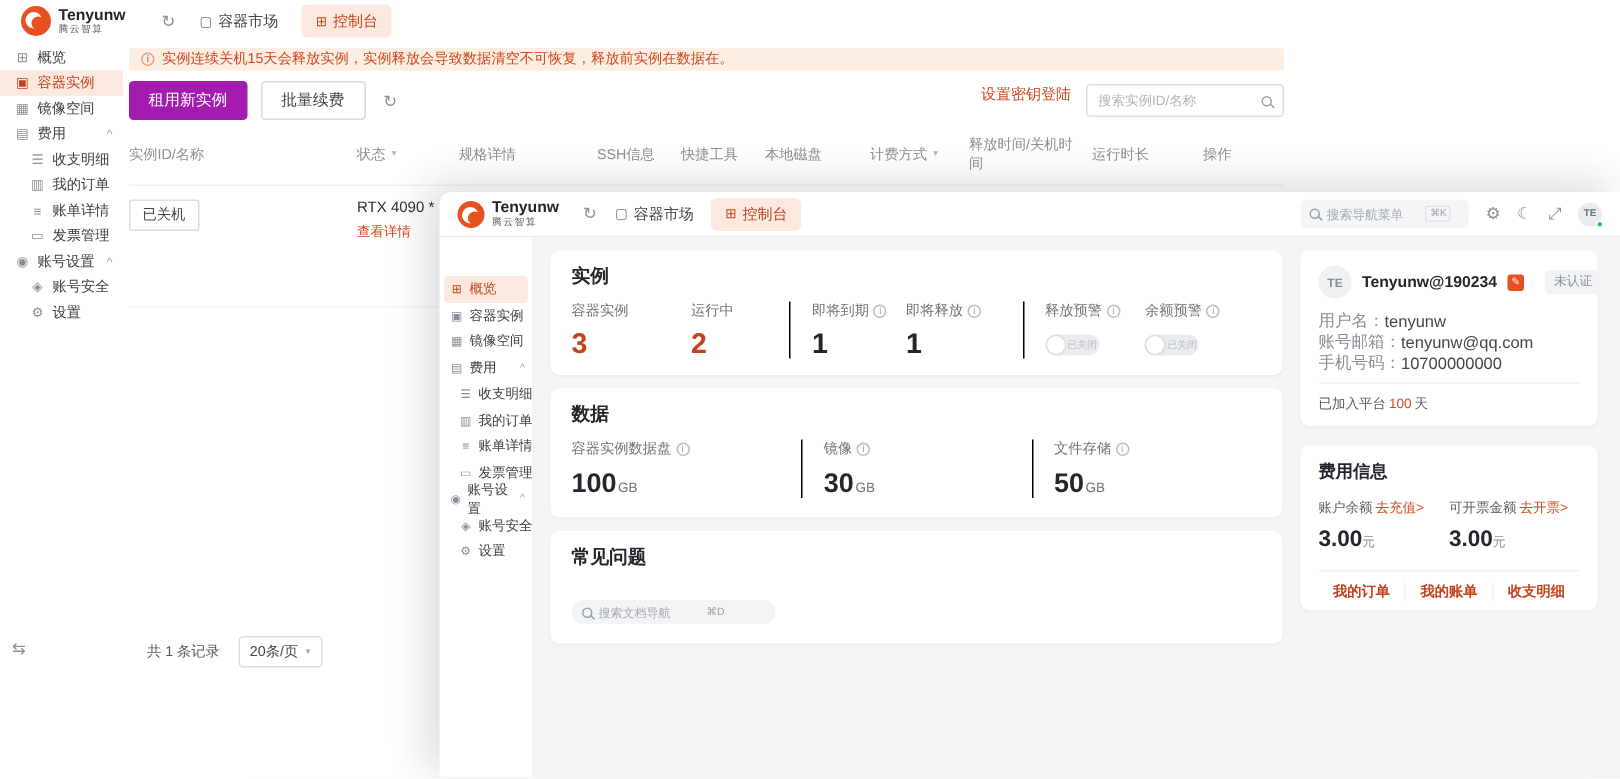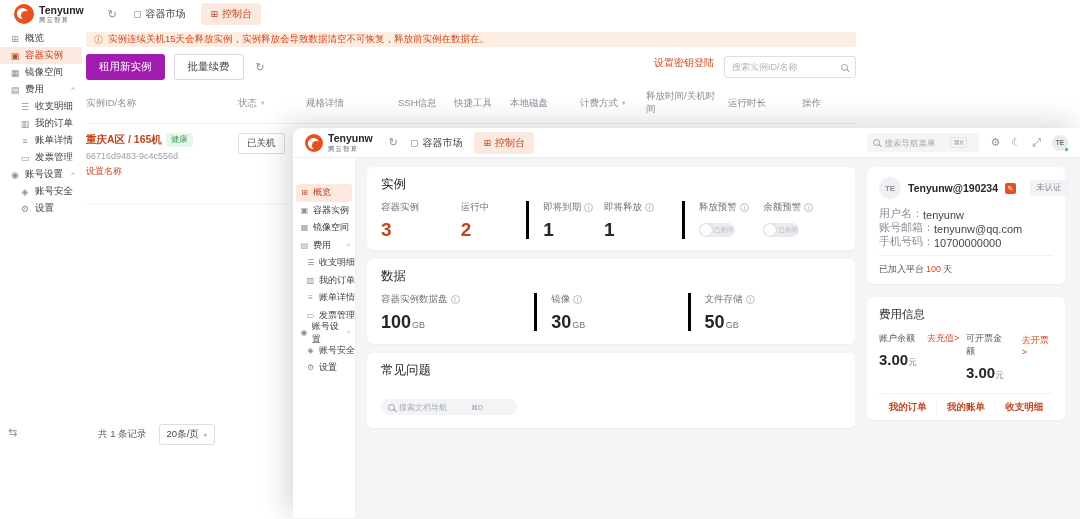--- a/index.html
+++ b/index.html
@@ -94,30 +94,30 @@
   .fs-item .ic{font-size:8px;color:#8a8f99;width:9px;text-align:center}
   .fs-item.sub{padding-left:13px}
   .fs-item.active{background:#fbe9df;color:#c2441d;border-radius:3px;margin:0 3px;padding-left:4px}
   .fs-item.active .ic{color:#c2441d}
   .fs-item .chev{margin-left:auto;margin-right:5px;font-size:7px;color:#9aa0a8}
 
   #f-content{flex:1;padding:9px 13px 0 11px;display:flex;gap:12px;align-items:flex-start}
   #f-leftcol{width:488px;flex:0 0 auto}
   #f-rightcol{width:198px;flex:0 0 auto}
   .card{background:#fff;border-radius:6px;box-shadow:0 1px 2px rgba(20,24,31,.04)}
-  .card-title{font-size:12.5px;font-weight:normal;color:#23262c}
+  .card-title{font-size:12.5px;font-weight:bold;color:#23262c}
 
   #card-overview{padding:9px 14px 11px}
   #stats{margin-top:8px;display:flex}
   .stat{padding-right:6px}
   .stat .lb{font-size:9.5px;color:#6f747c;display:flex;align-items:center;gap:3px;white-space:nowrap}
   .stat .val{margin-top:6px;font-size:19px;font-weight:bold;color:#23262c;line-height:1}
   .stat .val.accent{color:#c2441d}
   .w80{width:80px}.w66{width:66px}.w78{width:78px}.w82{width:82px}
-  .sep{border-left:3px solid #000000;padding-left:14px}
+  .sep{border-left:1px solid #000000;padding-left:14px}
   .toggle{margin-top:9px;width:36px;height:14px;background:#e9ebef;border-radius:7px;position:relative;display:block}
   .toggle .knob{position:absolute;left:1px;top:1px;width:12px;height:12px;background:#fff;border-radius:50%;box-shadow:0 0 2px rgba(0,0,0,.2)}
   .toggle .tlb{position:absolute;left:15px;top:3px;font-size:6.5px;color:#b6bac1;white-space:nowrap}
 
   #card-data{margin-top:9px;padding:9px 14px 13px}
   #data-items{margin-top:8px;display:flex}
   .ditem{width:155px}
   .ditem .lb{font-size:9.5px;color:#6f747c;display:flex;align-items:center;gap:3px}
   .ditem .val{margin-top:7px;line-height:1}
   .ditem .num{font-size:18px;font-weight:bold;color:#23262c}
@@ -140,21 +140,21 @@
   #user-fields{margin-top:8px}
   .uf{font-size:11px;height:14px;display:flex;align-items:flex-end}
   .uf .l{color:#8a8f99}
   .uf .v{color:#42464d}
   #user-joined{margin-top:6px;border-top:1px solid #f0f1f3;padding:7px 0 8px;font-size:9px;color:#565b63}
   #user-joined .d{color:#d0481f;margin:0 2px}
 
   #card-billing{margin-top:13px;padding:10px 12px 0}
   #bill-cols{margin-top:10px;display:flex}
   .bcol{width:50%}
-  .bcol .lr{display:flex;align-items:center;gap:12px;font-size:9px}
+  .bcol .lr{display:flex;align-items:center;gap:2px;font-size:9px}
   .bcol .bl{color:#565b63}
   .bcol .go{color:#d0481f}
   .bcol .amt{margin-top:7px;line-height:1}
   .bcol .n{font-size:15px;font-weight:bold;color:#23262c}
   .bcol .u{font-size:8.5px;color:#8a8f99}
   #bill-links{margin-top:12px;border-top:1px solid #f0f1f3;display:flex;height:27px;align-items:center}
   #bill-links .bl-item{flex:1;text-align:center;font-size:9.5px;color:#c2441d;font-weight:bold}
   #bill-links .mid{border-left:1px solid #f0f1f3;border-right:1px solid #f0f1f3}
 </style>
 </head>
@@ -279,28 +279,20 @@
       <span class="th">
           <span>运行时长</span>
         </span>
       <span class="th">
           <span>操作</span>
         </span>
     </div>
 
     <div id="b-row" class="tgrid">
       <div class="cell">
-        <div class="inst-name">
-          <span>重庆A区 / 165机</span>
-          <span class="pill-green">健康</span>
-        </div>
-        <div class="inst-id">66716d9483-9c4c556d</div>
-        <div class="mini-link rlink">设置名称</div>
-      </div>
-      <div class="cell">
         <span class="pill-status">已关机</span>
       </div>
       <div class="cell">
         <div>RTX 4090 * 1</div>
         <div class="mini-link rlink">查看详情</div>
       </div>
       <div class="cell"></div>
       <div class="cell"></div>
       <div class="cell two-line">
         <div>系统盘 51.50%</div>

